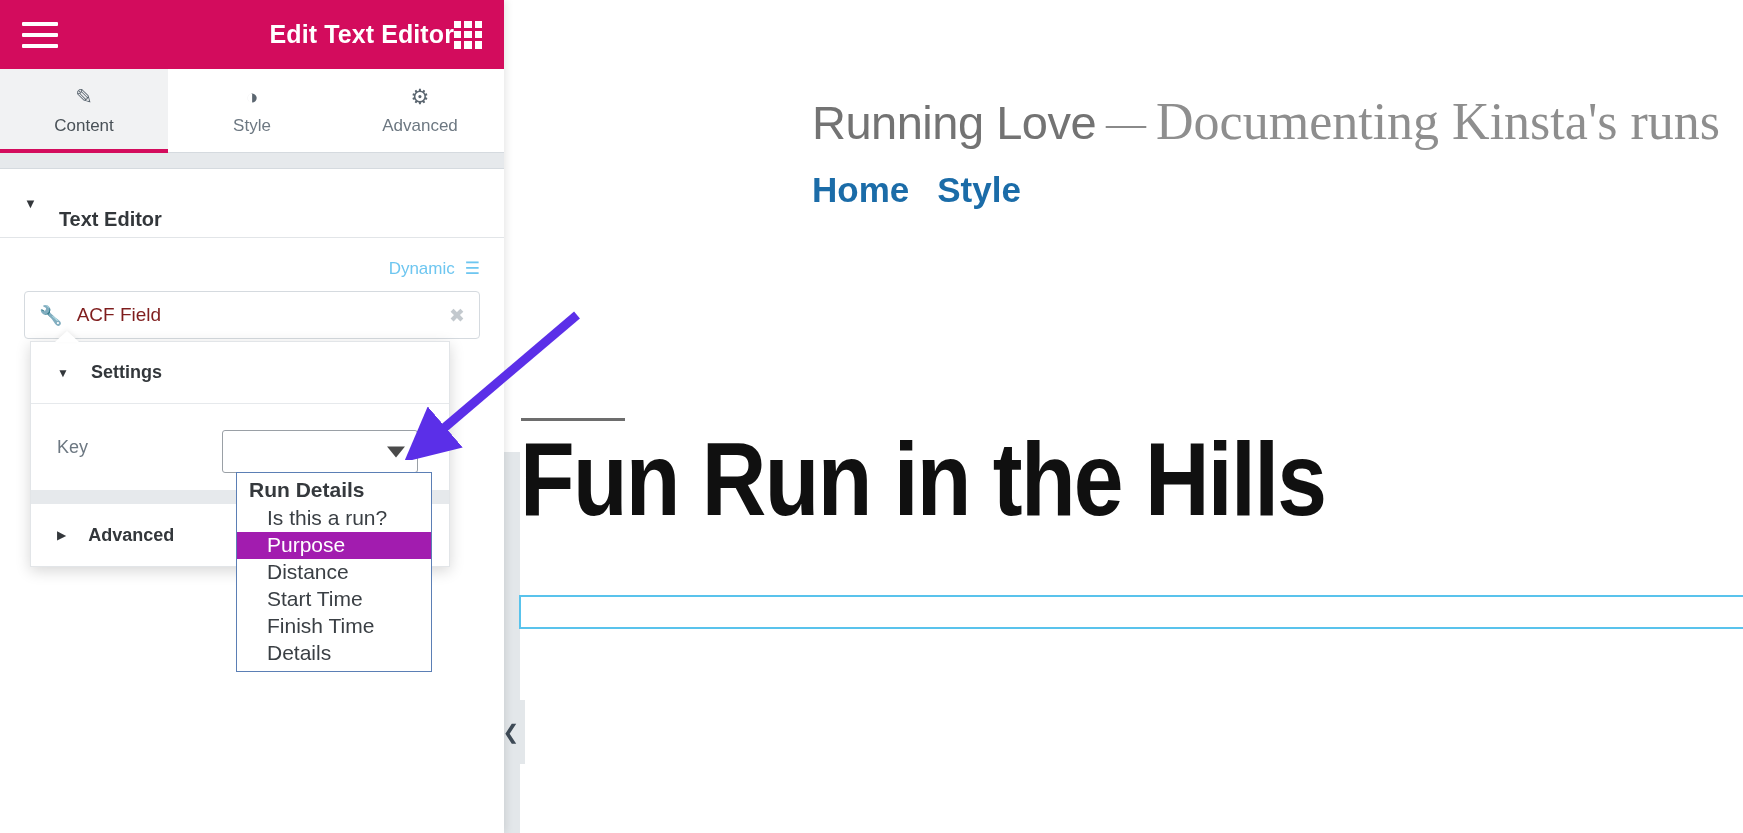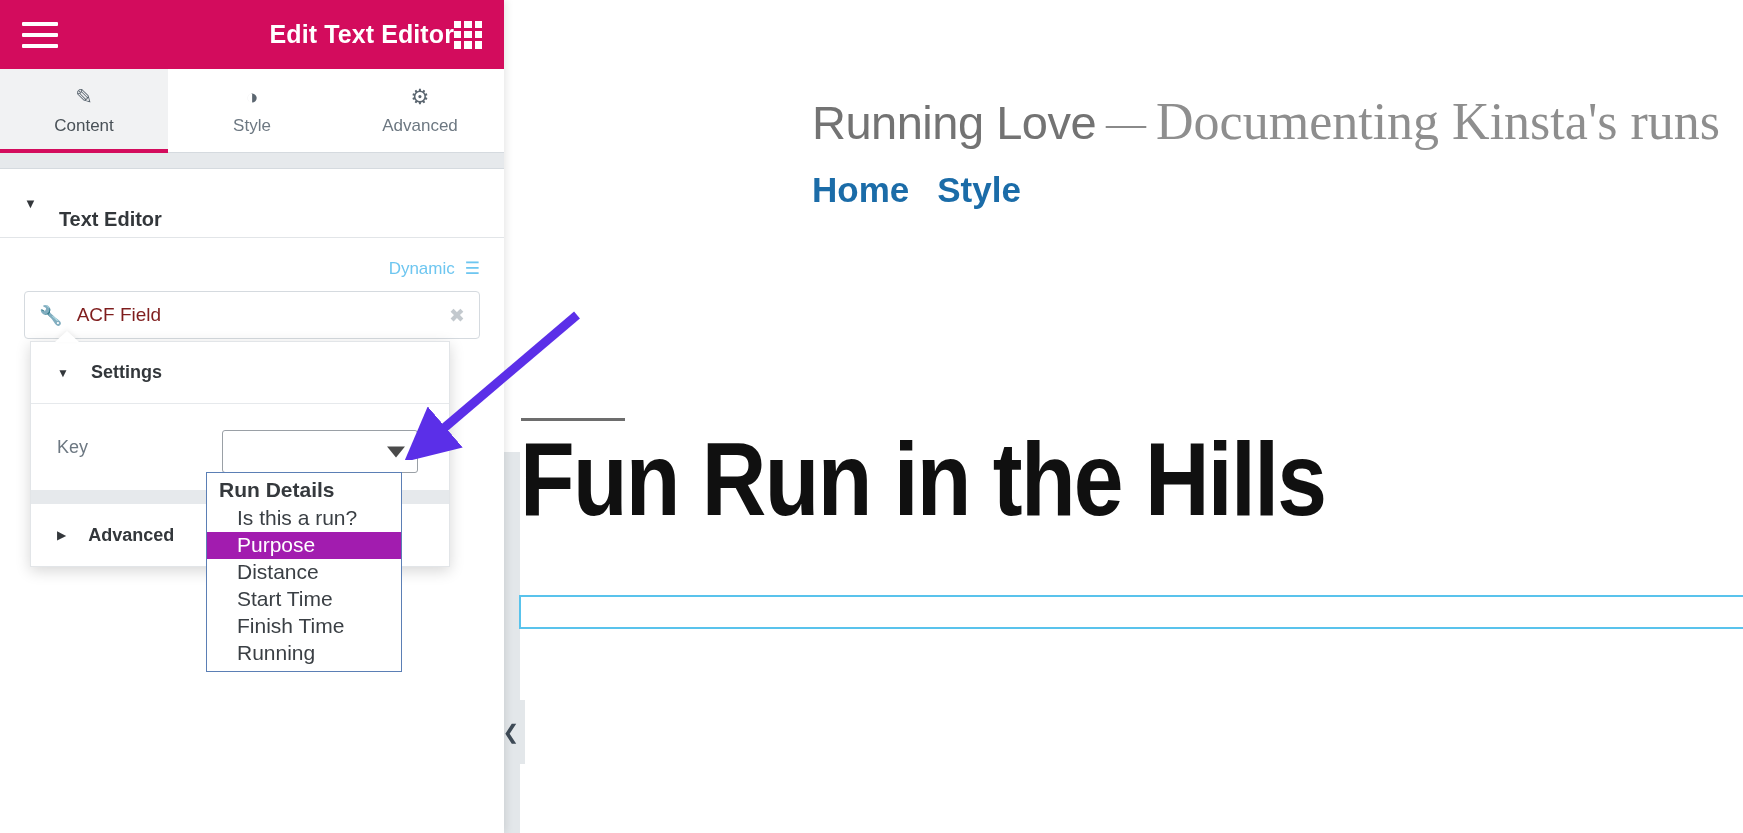--- a/index.html
+++ b/index.html
@@ -293,21 +293,21 @@
   .select-box .sel-arrow {
     position: absolute; right: 12px; top: 50%;
     transform: translateY(-50%);
     width: 0; height: 0;
     border-left: 9px solid transparent;
     border-right: 9px solid transparent;
     border-top: 11px solid #4a4a4a;
   }
   .select-list {
     position: absolute;
-    left: 206px; top: 472px;
+    left: 236px; top: 472px;
     width: 196px;
     background: #ffffff;
     border: 1px solid #5b7fb5;
     z-index: 61;
     padding: 2px 0 4px 0;
   }
   .opt-group {
     font-size: 21px;
     font-weight: bold;
     color: #35393d;
@@ -437,21 +437,21 @@
     <div class="select-box">
       <span class="sel-arrow"></span>
     </div>
     <div class="select-list">
       <div class="opt-group">Run Details</div>
       <div class="opt">Is this a run?</div>
       <div class="opt selected">Purpose</div>
       <div class="opt">Distance</div>
       <div class="opt">Start Time</div>
       <div class="opt">Finish Time</div>
-      <div class="opt">Running</div>
+      <div class="opt">Details</div>
     </div>
   </div>
 
   <svg class="arrow-anno" viewBox="0 0 200 160">
     <defs>
       <marker id="ah" markerWidth="6" markerHeight="6" refX="1.2" refY="3" orient="auto">
         <path d="M0,0 L6,3 L0,6 z" fill="#5b2fe8"></path>
       </marker>
     </defs>
     <line x1="172" y1="15" x2="32" y2="134" stroke="#5b2fe8" stroke-width="9" marker-end="url(#ah)"></line>

